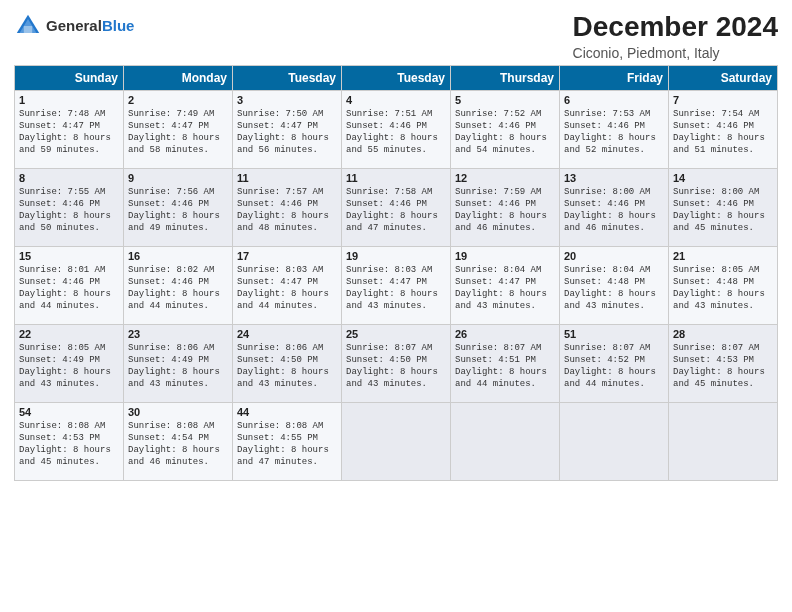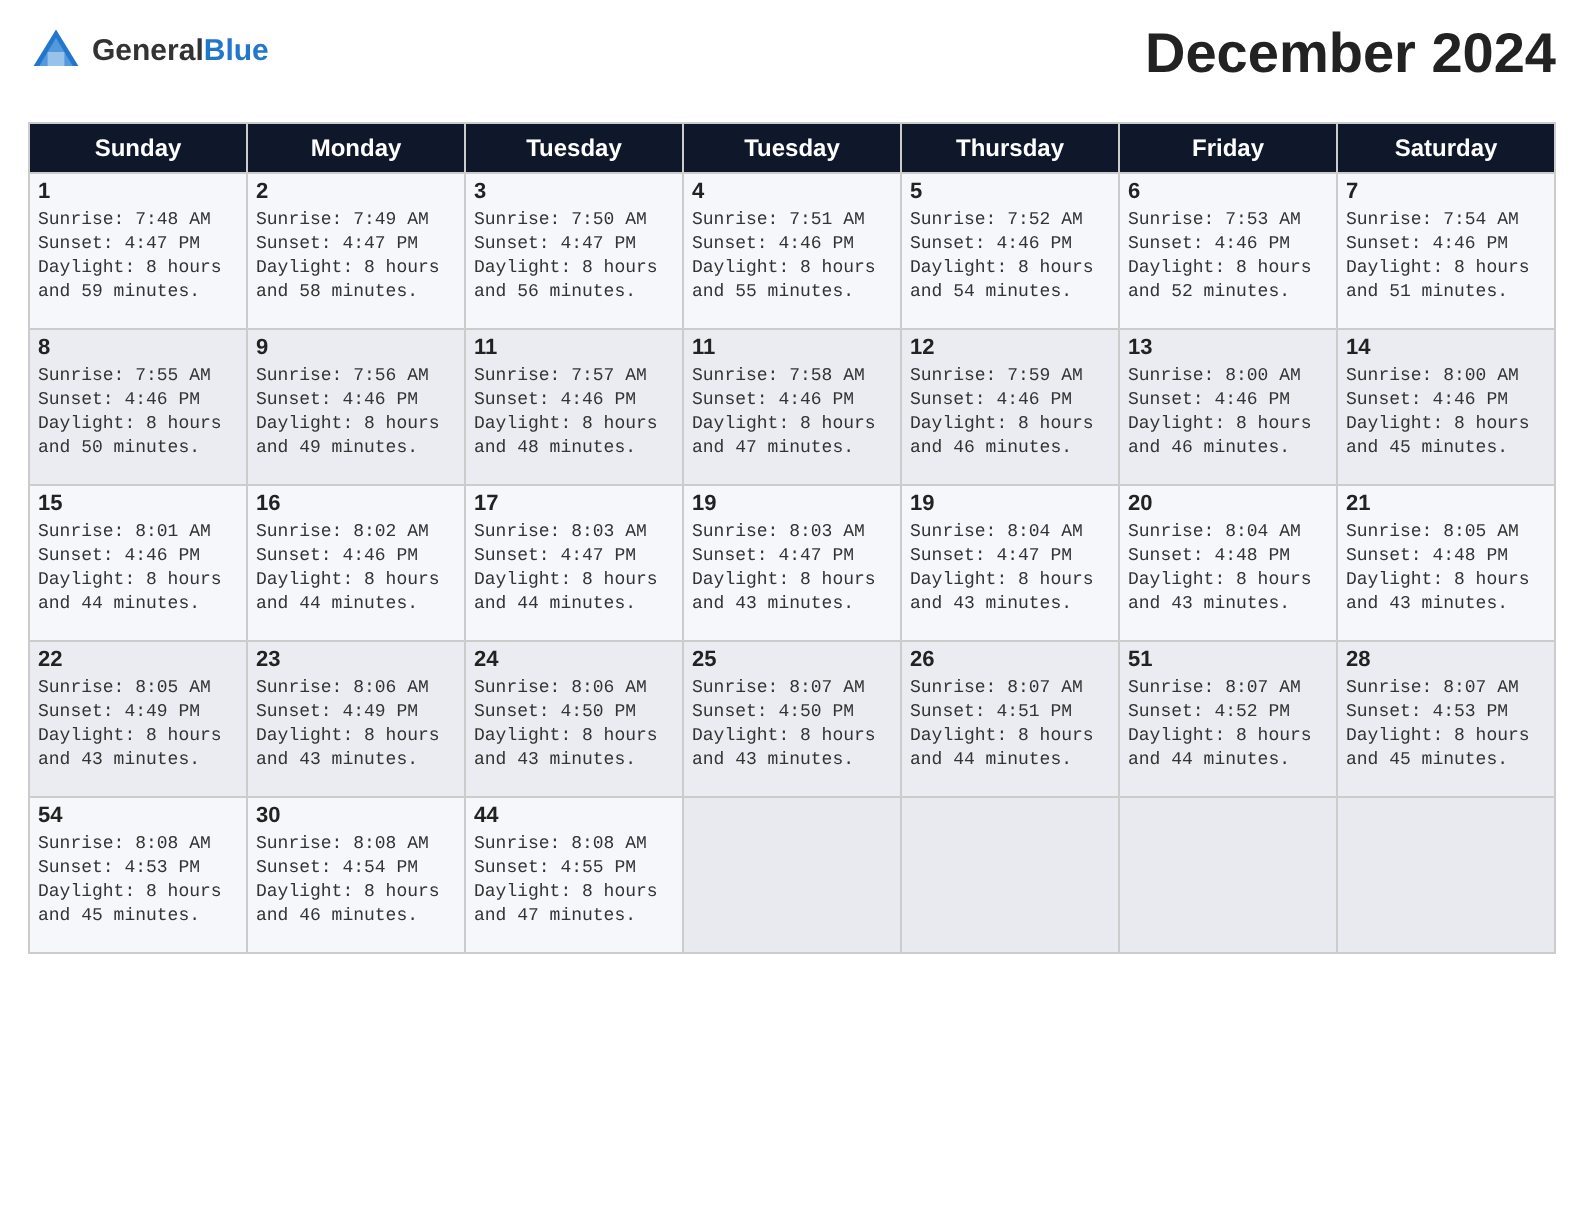--- a/index.html
+++ b/index.html
@@ -13,21 +13,21 @@
     .page {
       width: 792px;
       height: 612px;
       background: #fff;
       padding: 12px 14px 10px 14px;
     }
     .header {
       display: flex;
       justify-content: space-between;
       align-items: flex-start;
-      margin-bottom: 18px;
+      margin-bottom: 4px;
     }
     .logo {
       display: flex;
       align-items: center;
     }
     .logo-text {
       line-height: 1.15;
     }
     .logo-general {
       font-size: 15px;
@@ -57,25 +57,25 @@
       font-size: 14px;
       color: #555;
       margin-top: 2px;
     }
     .calendar {
       width: 100%;
       border-collapse: collapse;
       table-layout: fixed;
     }
     .calendar thead tr th {
-      background: #0f172a;
+      background: #0369a1;
       color: #fff;
       font-size: 12px;
       font-weight: bold;
-      text-align: center;
+      text-align: right;
       padding: 5px 5px;
       border: 1px solid #ccc;
     }
     .calendar tbody tr td {
       vertical-align: top;
       border: 1px solid #ccc;
       padding: 3px 4px;
       font-size: 9.2px;
       color: #222;
       height: 78px;
@@ -115,20 +115,21 @@
         <rect x="14" y="20" width="12" height="10" fill="#fff" opacity="0.4"></rect>
       </svg>
       <div class="logo-text">
         <div>
           <span class="logo-general">General</span><span class="logo-blue">Blue</span>
         </div>
       </div>
     </div>
     <div class="title-block">
       <div class="month-title">December 2024</div>
+      <div class="location-title">Ciconio, Piedmont, Italy</div>
     </div>
   </div>
 
   <table class="calendar">
     <thead>
       <tr>
       <th>Sunday</th>
           <th>Monday</th>
           <th>Tuesday</th>
           <th>Tuesday</th>

